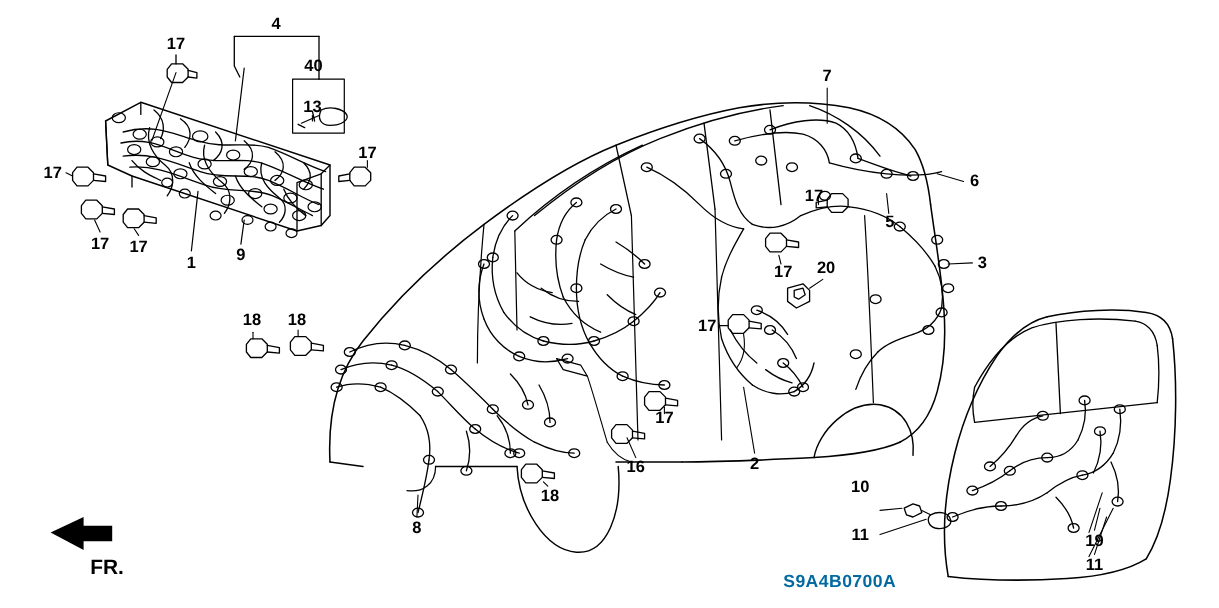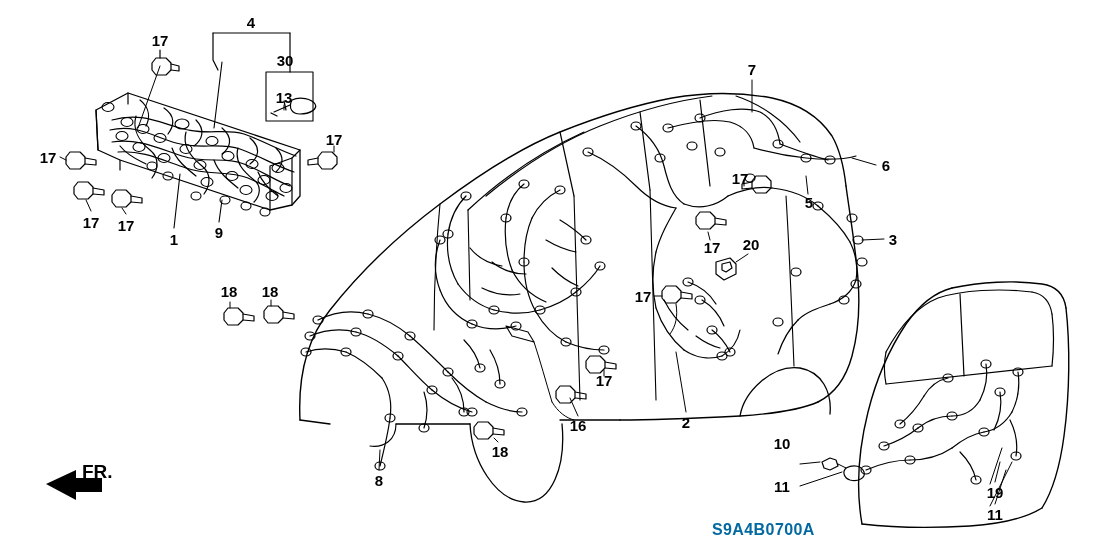--- a/index.html
+++ b/index.html
@@ -43,20 +43,21 @@
     letter-spacing: 0.4px;
     white-space: nowrap;
   }
   .fr-label {
     position: absolute;
     font-family: "Liberation Sans", sans-serif;
     font-size: 19px;
     font-weight: bold;
     color: #000000;
     white-space: nowrap;
+    margin-top: 45px;
   }
 </style>
 </head>
 <body>
 
 <div id="sheet">
 
   <svg id="art" viewBox="0 0 1108 553" xmlns="http://www.w3.org/2000/svg">
     <g fill="none" stroke="#000000" stroke-width="1.2" stroke-linecap="round" stroke-linejoin="round">
 
@@ -424,21 +425,21 @@
       </g>
 
       <g stroke="none" fill="#000000">
         <path d="M46,484 L76,470 L76,478 L102,478 L102,492 L76,492 L76,500 Z"></path>
       </g>
     </g>
   </svg>
 
   <div class="callout" style="left:160px;top:40px">17</div>
   <div class="callout" style="left:251px;top:22px">4</div>
-  <div class="callout" style="left:285px;top:60px">30</div>
+  <div class="callout" style="left:285px;top:60px">40</div>
   <div class="callout" style="left:284px;top:97px">13</div>
   <div class="callout" style="left:334px;top:139px">17</div>
   <div class="callout" style="left:48px;top:157px">17</div>
   <div class="callout" style="left:91px;top:222px">17</div>
   <div class="callout" style="left:126px;top:225px">17</div>
   <div class="callout" style="left:174px;top:239px">1</div>
   <div class="callout" style="left:219px;top:232px">9</div>
   <div class="callout" style="left:752px;top:69px">7</div>
   <div class="callout" style="left:886px;top:165px">6</div>
   <div class="callout" style="left:740px;top:178px">17</div>

